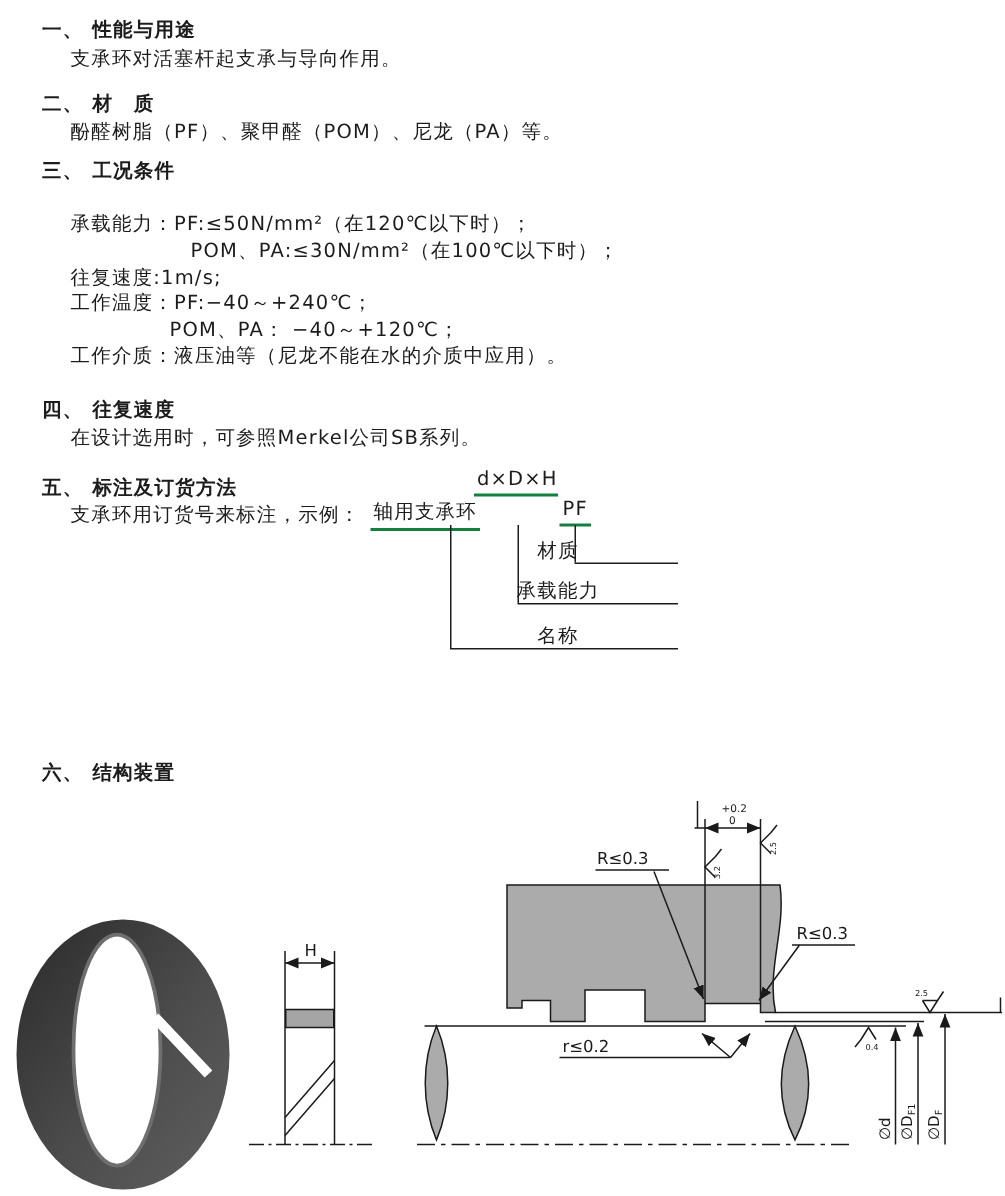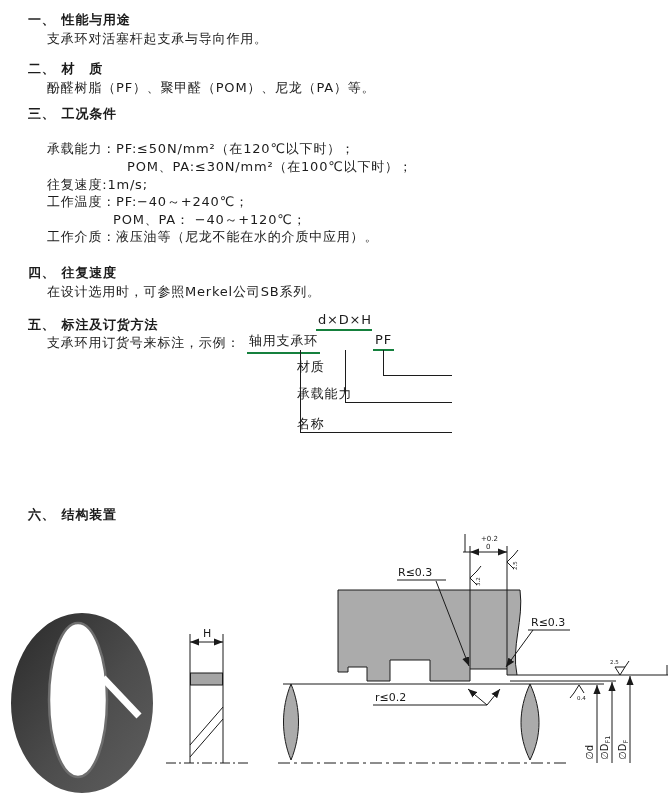--- a/index.html
+++ b/index.html
@@ -7,21 +7,21 @@
     width:670px;height:797px;position:relative;overflow:hidden;
     background:#ffffff;color:#1c1c1c;
     font-family:"DejaVu Sans","Liberation Sans",sans-serif;
   }
   .abs{position:absolute;white-space:nowrap}
   .h{font-size:13px;font-weight:bold;letter-spacing:0.8px}
   .t{font-size:13px;letter-spacing:0.8px}
   .u{border-bottom:2px solid #15803d;padding:0 2px 2px 2px;display:inline-block}
   .vline{position:absolute;width:1px;background:#1c1c1c}
   .hline{position:absolute;height:1px;background:#1c1c1c}
-  .lbl{position:absolute;font-size:13px;letter-spacing:0.8px;width:150px;text-align:left;white-space:nowrap}
+  .lbl{position:absolute;font-size:13px;letter-spacing:0.8px;width:150px;text-align:center;white-space:nowrap}
   svg text{fill:#1a1a1a;font-family:"DejaVu Sans","Liberation Sans",sans-serif}
   .dnum{margin-right:6px}
 </style>
 </head>
 <body>
 
 <div class="abs h" style="left:28px;top:11px">
   <span class="dnum">一、</span><span>性能与用途</span>
 </div>
 <div class="abs t" style="left:47px;top:30px">支承环对活塞杆起支承与导向作用。</div>

